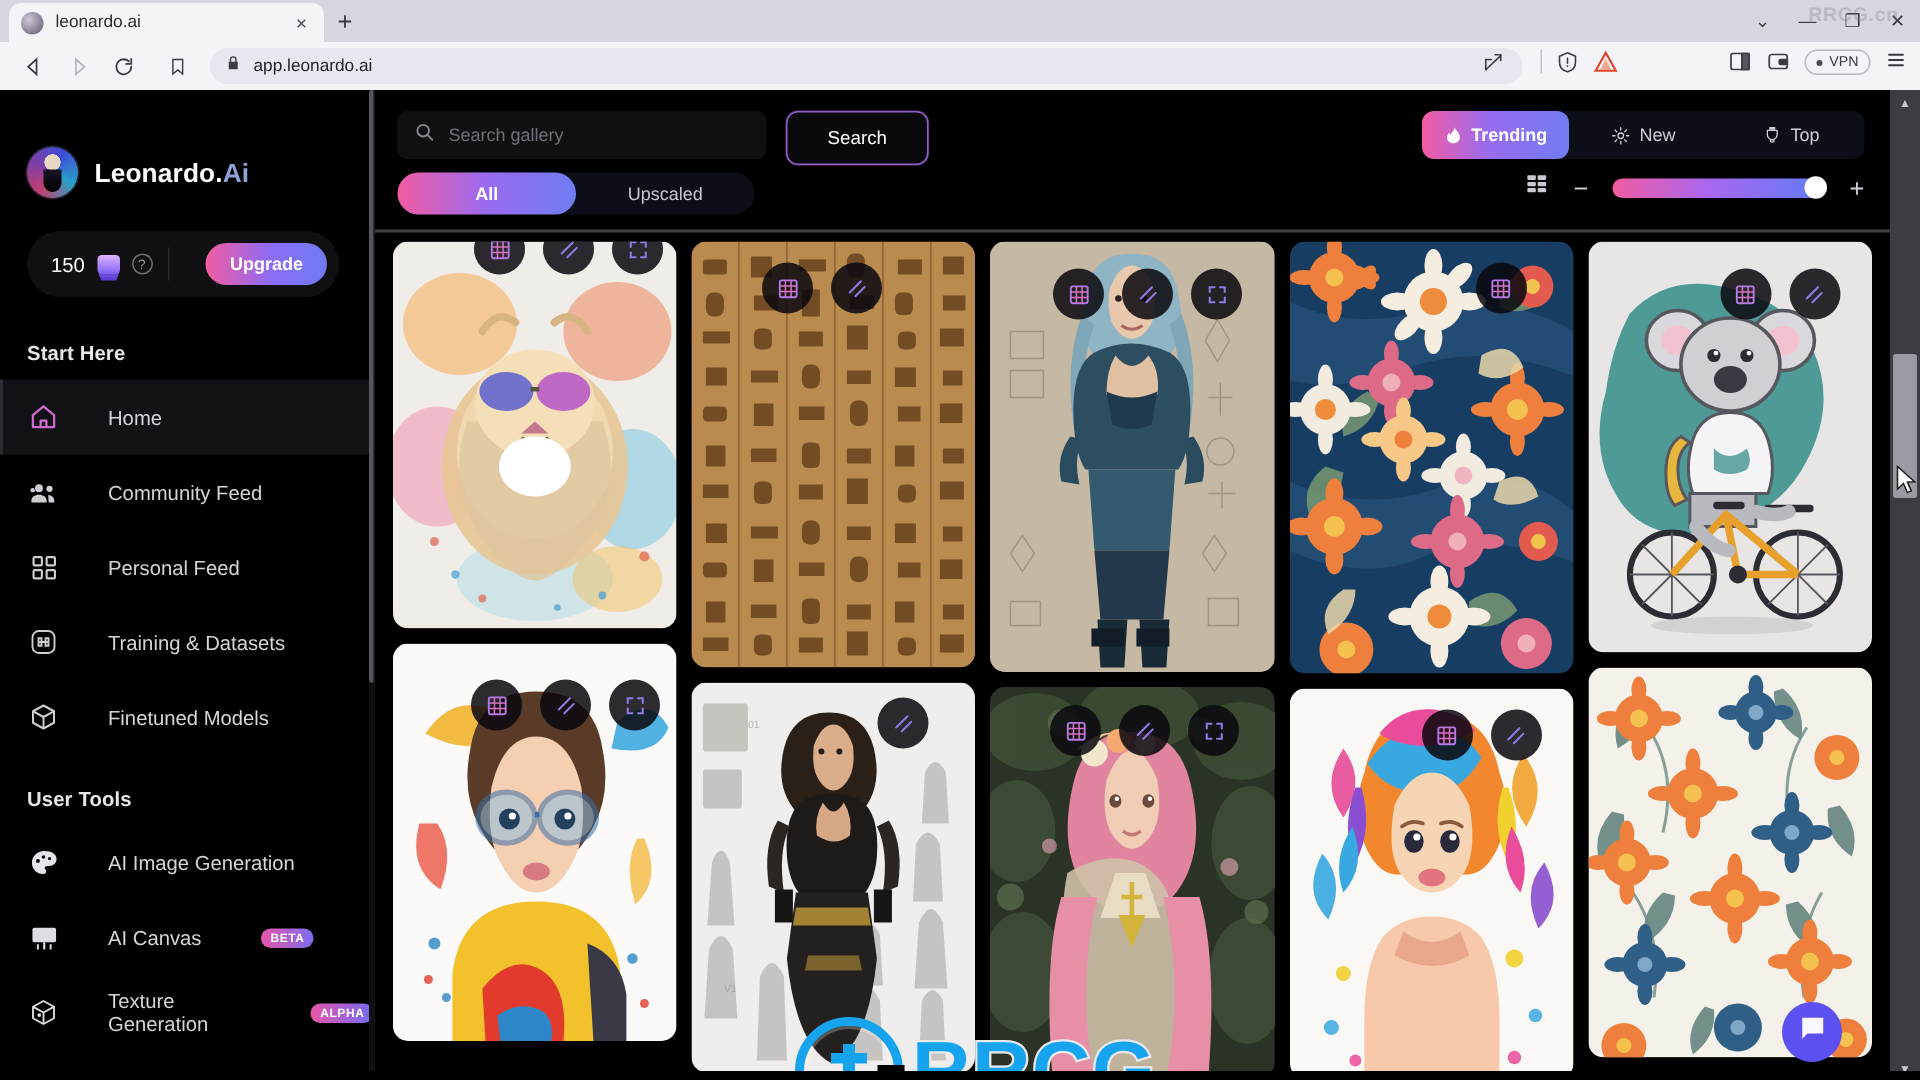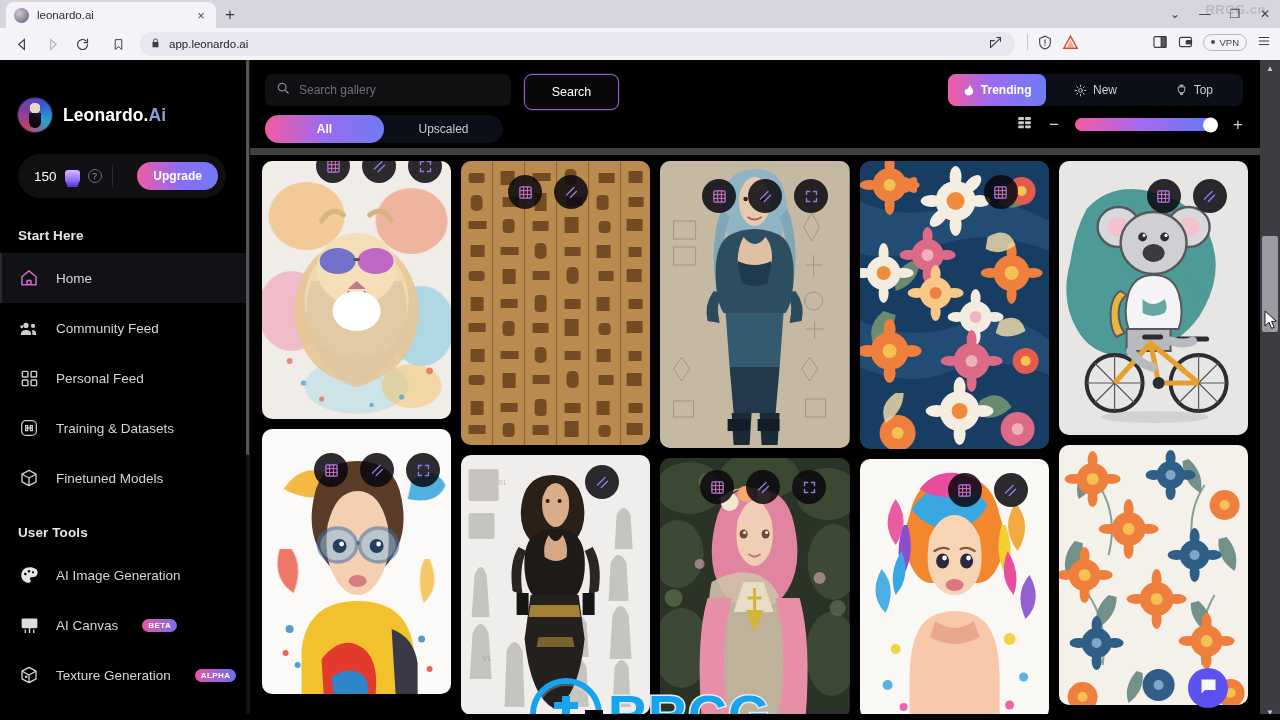--- a/index.html
+++ b/index.html
@@ -132,21 +132,21 @@
     color:#fff; font-size:12px; font-weight:bold; display:flex;
     align-items:center; justify-content:center; cursor:pointer;
   }
 
   .sec-title {
     font-size:13.5px; font-weight:bold; color:#e6e6ea; padding:30px 0 0 18px;
     letter-spacing:.1px;
   }
   .navlist { margin-top:10px; }
   .navitem {
-    display:flex; align-items:center; gap:16px; height:50px; padding-left:18px;
+    display:flex; align-items:center; gap:32px; height:50px; padding-left:18px;
     color:#d4d4da; font-size:13.5px; cursor:pointer; position:relative;
   }
   .navitem.active { background:#121216; }
   .navitem.active::before{
     content:""; position:absolute; left:0; top:0; bottom:0; width:2px; background:#2b2b33;
   }
   .navicon { width:22px; height:22px; flex:0 0 auto; display:flex; align-items:center; justify-content:center; }
   .navicon svg { display:block; }
   .badge {
     margin-left:8px; font-size:8px; font-weight:bold; color:#fff;
@@ -162,21 +162,21 @@
   .sb-track {
     position:absolute; left:246px; top:0; width:4px; height:660px;
     background:#111114;
   }
 
   
   .main {
     position:absolute; left:250px; top:0; right:20px; height:660px;
     background:#000; overflow:hidden;
   }
-  .topbar { position:relative; height:95px; border-bottom:7px solid #404040; }
+  .topbar { position:relative; height:95px; border-bottom:2px solid #404040; }
 
   .searchbox {
     position:absolute; left:15px; top:14px; width:246px; height:32px;
     background:#101013; border-radius:6px; display:flex; align-items:center;
     gap:9px; padding:0 11px;
   }
   .searchbox input {
     background:transparent; border:0; outline:0; color:#cfcfd6; font-size:12px;
     font-family:"Liberation Sans", sans-serif; width:100%;
   }

